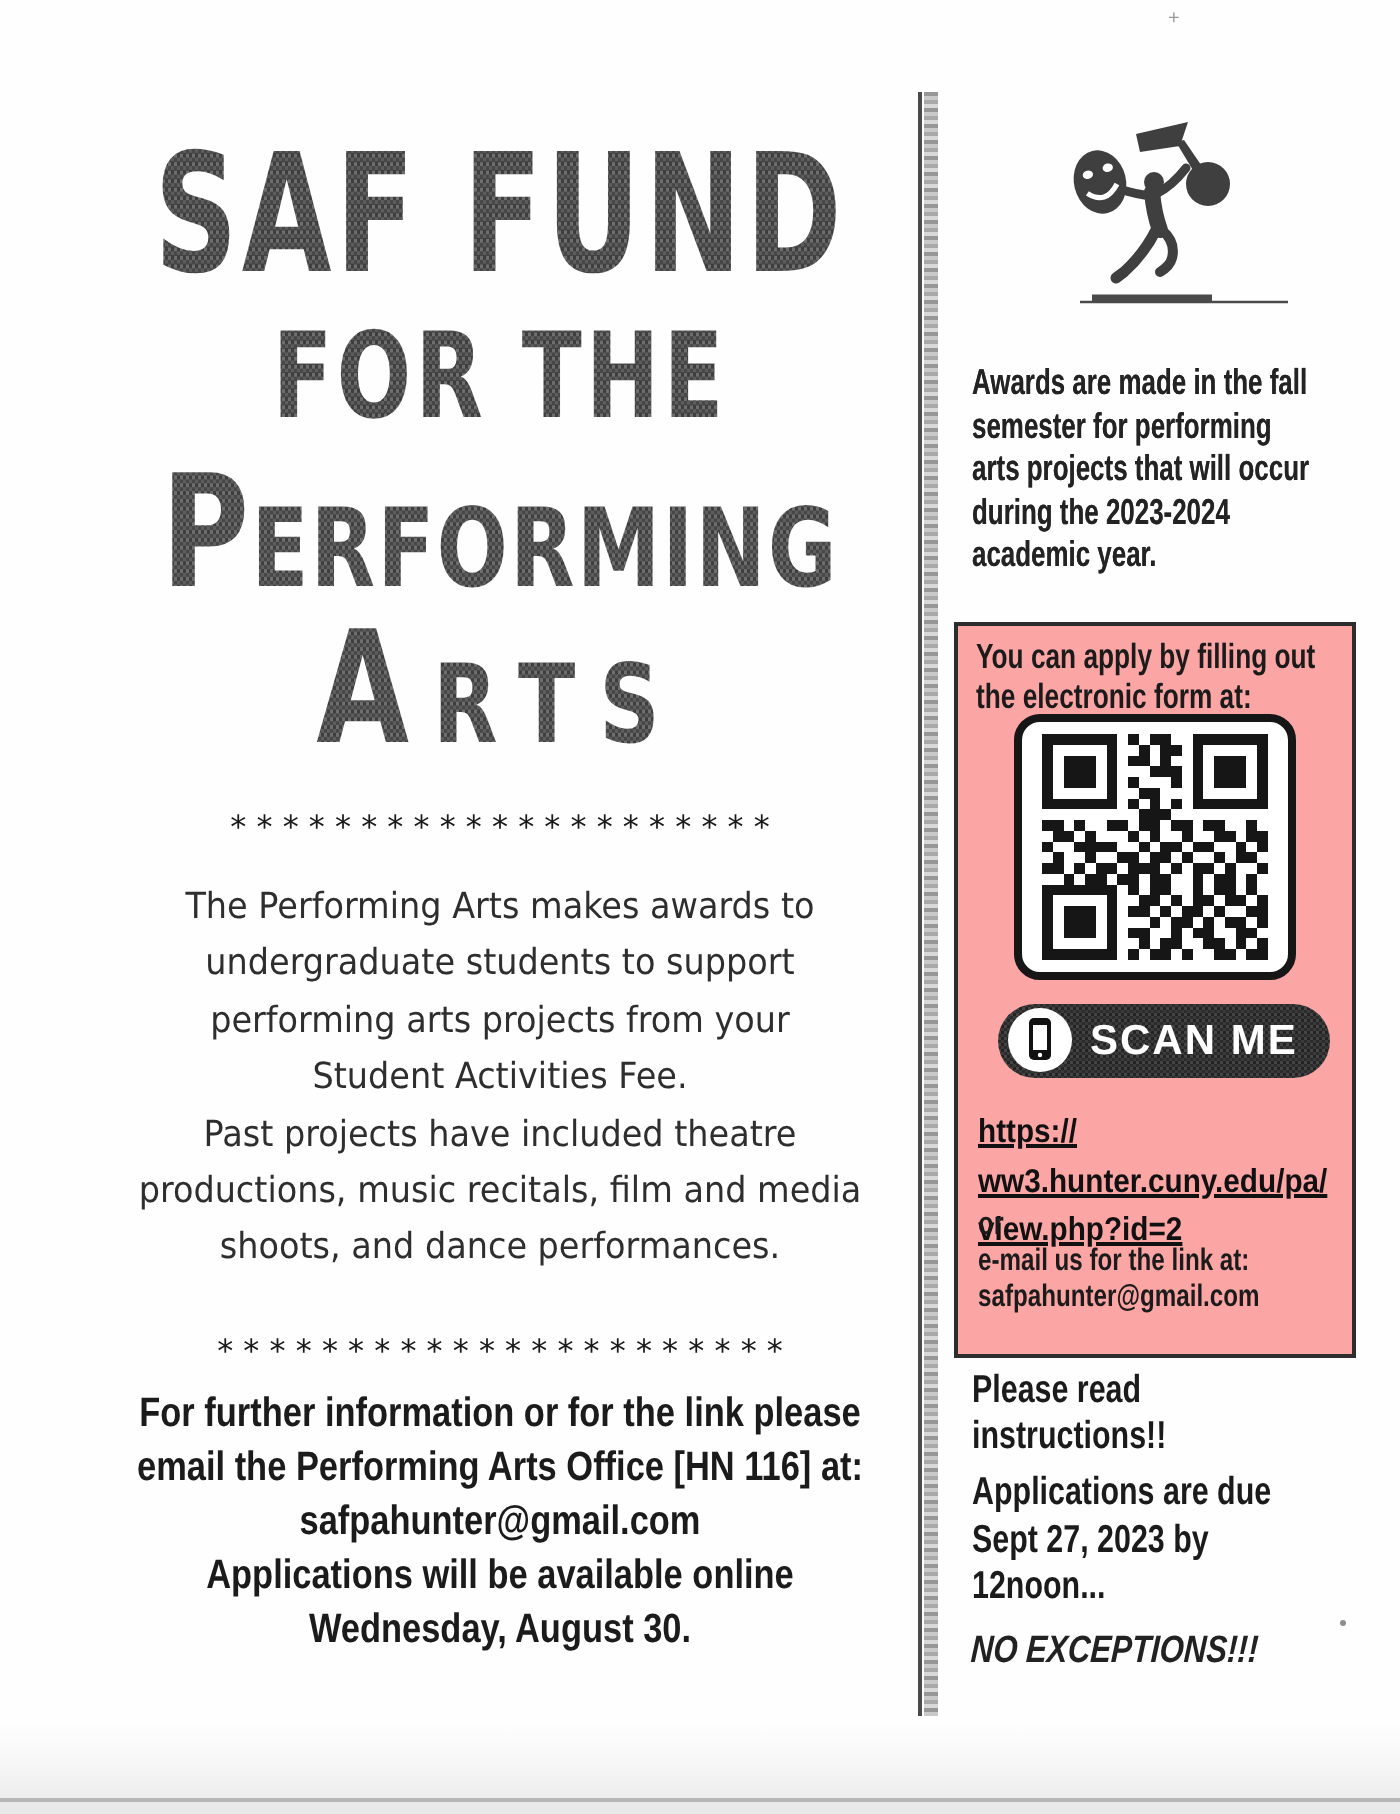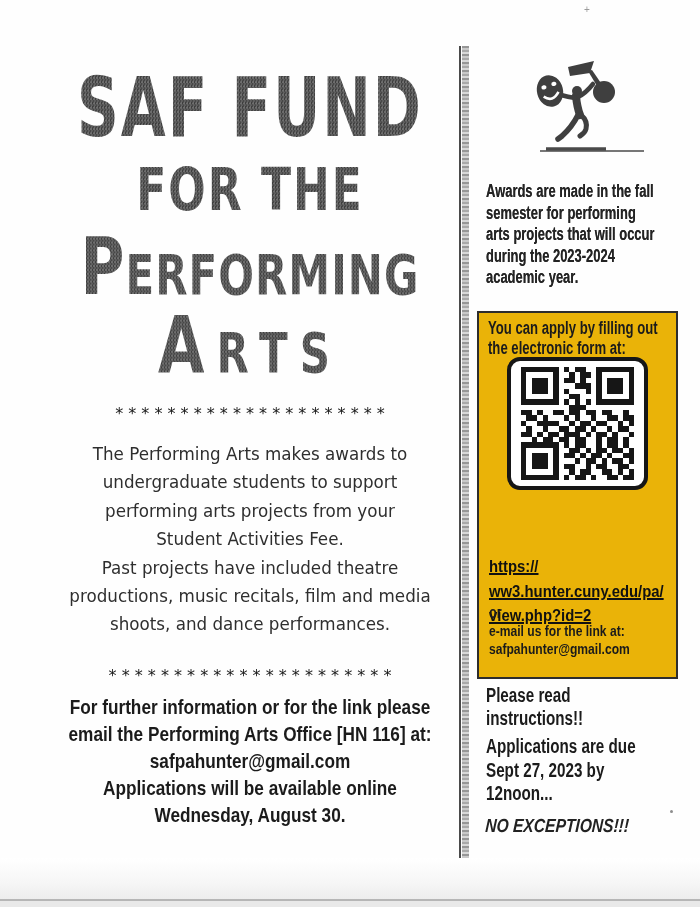--- a/index.html
+++ b/index.html
@@ -38,21 +38,21 @@
   .divider-speckle{position:absolute;left:462px;top:46px;width:7px;height:812px;
       background:repeating-linear-gradient(0deg,#c9c9c9 0 2px,#979797 2px 4px,#d8d8d8 4px 6px,#a9a9a9 6px 8px);}
 
   
   .dancer{position:absolute;left:532px;top:58px;width:120px;height:102px;}
   .awards{position:absolute;left:486px;top:181px;font-size:18px;line-height:21.5px;
           transform:scaleX(0.72);transform-origin:top left;color:#232323;}
   .awards .ln{white-space:nowrap;}
 
   .apply-box{position:absolute;left:477px;top:311px;width:201px;height:368px;
-             border:2px solid #2d2d2d;background:#eab308;box-sizing:border-box;}
+             border:2px solid #2d2d2d;background:#fca5a5;box-sizing:border-box;}
   .box-head{position:absolute;left:9px;top:6px;font-size:17.5px;line-height:19.5px;
             transform:scaleX(0.75);transform-origin:top left;}
   .box-head .ln{white-space:nowrap;}
   .qr-frame{position:absolute;left:28px;top:44px;width:141px;height:133px;box-sizing:border-box;
             border:4.5px solid #161616;border-radius:13px;background:#fff;padding:6px;}
   .qr-frame svg{width:100%;height:100%;display:block;}
   .scan-pill{position:absolute;left:20px;top:189px;width:166px;height:37px;border-radius:19px;
              background:repeating-conic-gradient(#3a3a3a 0% 25%,#232323 25% 50%,#454545 50% 75%,#2b2b2b 75% 100%);
              background-size:3px 3px;}
   .phone-circle{position:absolute;left:5px;top:2px;width:32px;height:32px;border-radius:50%;background:#fff;}
@@ -160,20 +160,30 @@
         <div class="ln">You can apply by filling out</div>
         <div class="ln">the electronic form at:</div>
       </div>
 
     <div class="qr-frame">
       <svg id="qr-svg" shape-rendering="crispEdges" aria-hidden="true" viewBox="0 0 21 21">
           <path d="M0 0h1v1h-1zM1 0h1v1h-1zM2 0h1v1h-1zM3 0h1v1h-1zM4 0h1v1h-1zM5 0h1v1h-1zM6 0h1v1h-1zM8 0h1v1h-1zM10 0h1v1h-1zM11 0h1v1h-1zM14 0h1v1h-1zM15 0h1v1h-1zM16 0h1v1h-1zM17 0h1v1h-1zM18 0h1v1h-1zM19 0h1v1h-1zM20 0h1v1h-1zM0 1h1v1h-1zM6 1h1v1h-1zM9 1h1v1h-1zM11 1h1v1h-1zM12 1h1v1h-1zM14 1h1v1h-1zM20 1h1v1h-1zM0 2h1v1h-1zM2 2h1v1h-1zM3 2h1v1h-1zM4 2h1v1h-1zM6 2h1v1h-1zM8 2h1v1h-1zM9 2h1v1h-1zM11 2h1v1h-1zM14 2h1v1h-1zM16 2h1v1h-1zM17 2h1v1h-1zM18 2h1v1h-1zM20 2h1v1h-1zM0 3h1v1h-1zM2 3h1v1h-1zM3 3h1v1h-1zM4 3h1v1h-1zM6 3h1v1h-1zM10 3h1v1h-1zM11 3h1v1h-1zM12 3h1v1h-1zM14 3h1v1h-1zM16 3h1v1h-1zM17 3h1v1h-1zM18 3h1v1h-1zM20 3h1v1h-1zM0 4h1v1h-1zM2 4h1v1h-1zM3 4h1v1h-1zM4 4h1v1h-1zM6 4h1v1h-1zM8 4h1v1h-1zM12 4h1v1h-1zM14 4h1v1h-1zM16 4h1v1h-1zM17 4h1v1h-1zM18 4h1v1h-1zM20 4h1v1h-1zM0 5h1v1h-1zM6 5h1v1h-1zM9 5h1v1h-1zM10 5h1v1h-1zM14 5h1v1h-1zM20 5h1v1h-1zM0 6h1v1h-1zM1 6h1v1h-1zM2 6h1v1h-1zM3 6h1v1h-1zM4 6h1v1h-1zM5 6h1v1h-1zM6 6h1v1h-1zM8 6h1v1h-1zM10 6h1v1h-1zM12 6h1v1h-1zM14 6h1v1h-1zM15 6h1v1h-1zM16 6h1v1h-1zM17 6h1v1h-1zM18 6h1v1h-1zM19 6h1v1h-1zM20 6h1v1h-1zM9 7h1v1h-1zM10 7h1v1h-1zM11 7h1v1h-1zM0 8h1v1h-1zM1 8h1v1h-1zM3 8h1v1h-1zM6 8h1v1h-1zM7 8h1v1h-1zM9 8h1v1h-1zM10 8h1v1h-1zM12 8h1v1h-1zM13 8h1v1h-1zM15 8h1v1h-1zM16 8h1v1h-1zM19 8h1v1h-1zM1 9h1v1h-1zM2 9h1v1h-1zM4 9h1v1h-1zM8 9h1v1h-1zM10 9h1v1h-1zM13 9h1v1h-1zM16 9h1v1h-1zM17 9h1v1h-1zM19 9h1v1h-1zM20 9h1v1h-1zM0 10h1v1h-1zM3 10h1v1h-1zM4 10h1v1h-1zM5 10h1v1h-1zM6 10h1v1h-1zM9 10h1v1h-1zM11 10h1v1h-1zM12 10h1v1h-1zM14 10h1v1h-1zM15 10h1v1h-1zM18 10h1v1h-1zM20 10h1v1h-1zM1 11h1v1h-1zM4 11h1v1h-1zM7 11h1v1h-1zM8 11h1v1h-1zM10 11h1v1h-1zM11 11h1v1h-1zM13 11h1v1h-1zM16 11h1v1h-1zM18 11h1v1h-1zM19 11h1v1h-1zM0 12h1v1h-1zM1 12h1v1h-1zM3 12h1v1h-1zM5 12h1v1h-1zM6 12h1v1h-1zM8 12h1v1h-1zM9 12h1v1h-1zM10 12h1v1h-1zM12 12h1v1h-1zM14 12h1v1h-1zM15 12h1v1h-1zM17 12h1v1h-1zM20 12h1v1h-1zM2 13h1v1h-1zM4 13h1v1h-1zM5 13h1v1h-1zM7 13h1v1h-1zM8 13h1v1h-1zM10 13h1v1h-1zM11 13h1v1h-1zM14 13h1v1h-1zM16 13h1v1h-1zM17 13h1v1h-1zM19 13h1v1h-1zM0 14h1v1h-1zM1 14h1v1h-1zM2 14h1v1h-1zM3 14h1v1h-1zM4 14h1v1h-1zM5 14h1v1h-1zM6 14h1v1h-1zM8 14h1v1h-1zM10 14h1v1h-1zM11 14h1v1h-1zM14 14h1v1h-1zM16 14h1v1h-1zM17 14h1v1h-1zM19 14h1v1h-1zM0 15h1v1h-1zM6 15h1v1h-1zM9 15h1v1h-1zM10 15h1v1h-1zM12 15h1v1h-1zM14 15h1v1h-1zM15 15h1v1h-1zM17 15h1v1h-1zM18 15h1v1h-1zM20 15h1v1h-1zM0 16h1v1h-1zM2 16h1v1h-1zM3 16h1v1h-1zM4 16h1v1h-1zM6 16h1v1h-1zM8 16h1v1h-1zM9 16h1v1h-1zM11 16h1v1h-1zM13 16h1v1h-1zM14 16h1v1h-1zM16 16h1v1h-1zM19 16h1v1h-1zM20 16h1v1h-1zM0 17h1v1h-1zM2 17h1v1h-1zM3 17h1v1h-1zM4 17h1v1h-1zM6 17h1v1h-1zM10 17h1v1h-1zM12 17h1v1h-1zM13 17h1v1h-1zM15 17h1v1h-1zM17 17h1v1h-1zM18 17h1v1h-1zM20 17h1v1h-1zM0 18h1v1h-1zM2 18h1v1h-1zM3 18h1v1h-1zM4 18h1v1h-1zM6 18h1v1h-1zM8 18h1v1h-1zM9 18h1v1h-1zM12 18h1v1h-1zM14 18h1v1h-1zM15 18h1v1h-1zM18 18h1v1h-1zM19 18h1v1h-1zM0 19h1v1h-1zM6 19h1v1h-1zM9 19h1v1h-1zM11 19h1v1h-1zM12 19h1v1h-1zM15 19h1v1h-1zM16 19h1v1h-1zM18 19h1v1h-1zM20 19h1v1h-1zM0 20h1v1h-1zM1 20h1v1h-1zM2 20h1v1h-1zM3 20h1v1h-1zM4 20h1v1h-1zM5 20h1v1h-1zM6 20h1v1h-1zM8 20h1v1h-1zM10 20h1v1h-1zM11 20h1v1h-1zM13 20h1v1h-1zM16 20h1v1h-1zM17 20h1v1h-1zM19 20h1v1h-1zM20 20h1v1h-1z" fill="#161616"></path>
         </svg>
     </div>
 
+    <div class="scan-pill">
+      <div class="phone-circle">
+        <svg viewBox="0 0 32 32" width="32" height="32" aria-hidden="true">
+          <rect x="10.5" y="5" width="11" height="21" rx="2.5" fill="#111"></rect>
+          <rect x="12.5" y="8.5" width="7" height="12.5" fill="#fff"></rect>
+          <circle cx="16" cy="23.5" r="1.1" fill="#fff"></circle>
+        </svg>
+      </div>
+      <span class="scan-label">SCAN ME</span>
+    </div>
 
     <div class="link-block">
         <div class="ln">https://</div>
         <div class="ln">ww3.hunter.cuny.edu/pa/</div>
         <div class="ln">view.php?id=2</div>
       </div>
 
     <div class="or-label grunge">or</div>
     <div class="mail-prompt grunge">e-mail us for the link at:</div>
     <div class="mail-addr grunge">safpahunter@gmail.com</div>

